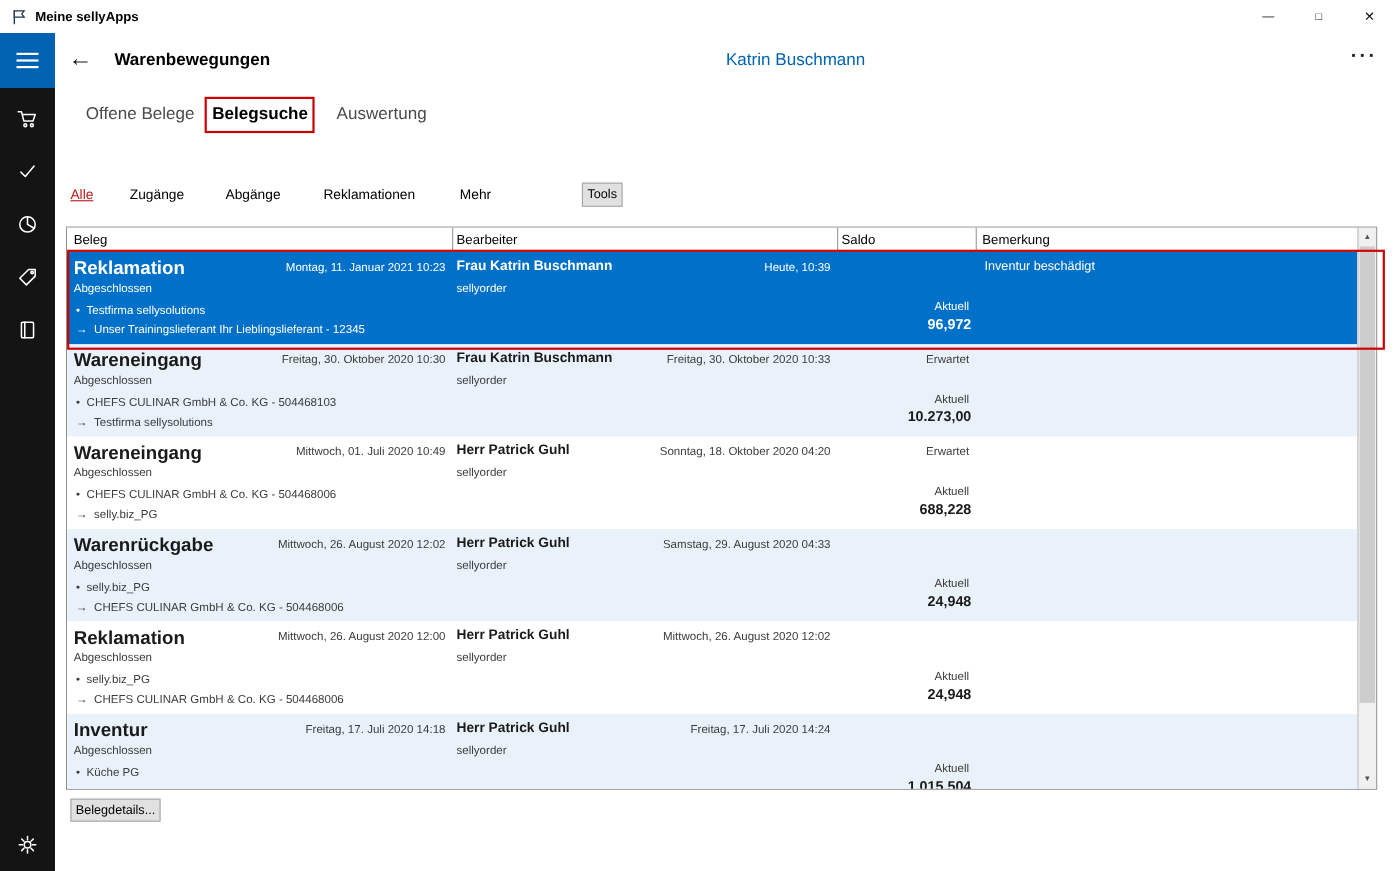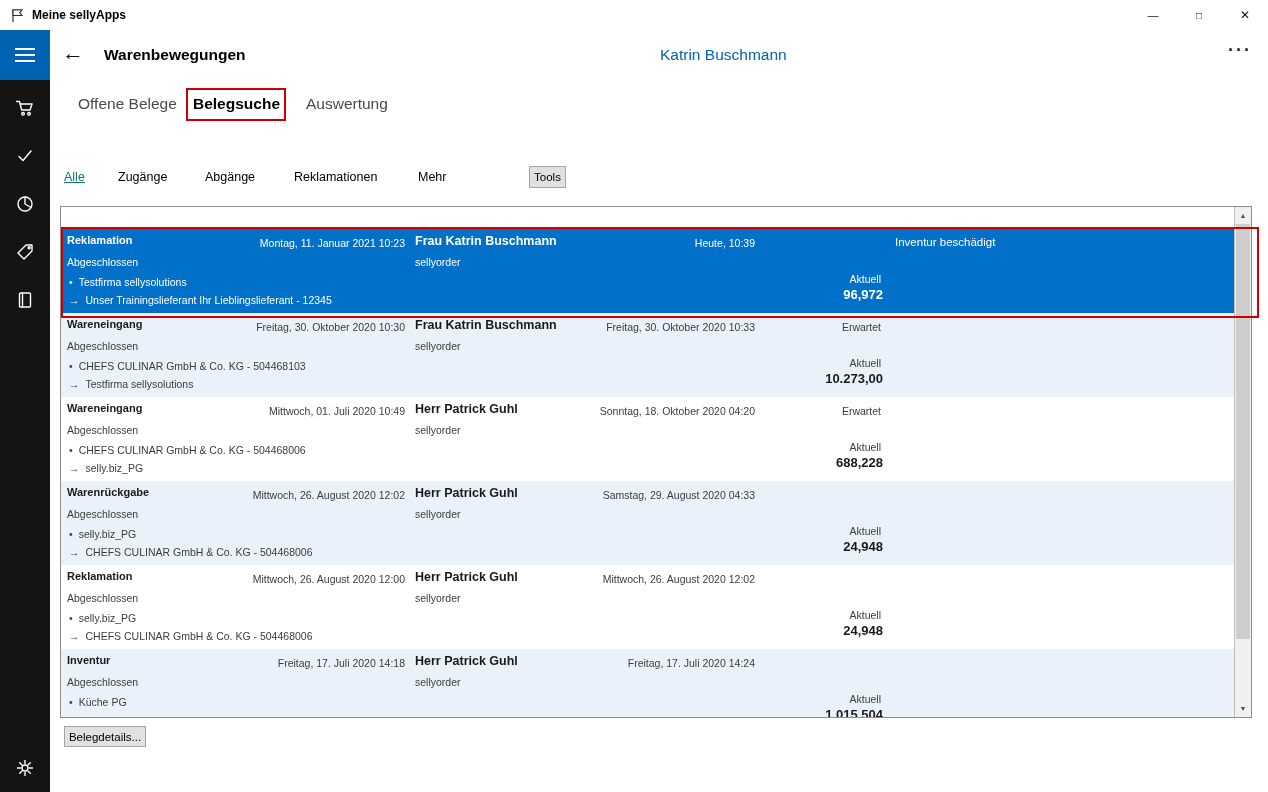--- a/index.html
+++ b/index.html
@@ -34,39 +34,39 @@
   #tab-0{left:78px;} #tab-1{left:193px;} #tab-2{left:306px;}
 
   
   .searchbox{position:absolute;left:64px;top:137px;width:381px;height:22px;}
   .searchbox input{width:100%;height:100%;border:1px solid #5a5a5a;padding:0 26px 0 6px;font-size:11.5px;font-family:"Liberation Sans",sans-serif;outline:none;}
   .searchbox input::placeholder{font-style:italic;color:#6f6f6f;}
   .search-icon{position:absolute;right:6px;top:4px;}
 
   
   .filter{position:absolute;top:170px;font-size:12.5px;color:#000;cursor:pointer;}
-  .filter.active{color:#0f766e;text-decoration:underline;}
+  .filter.active{color:#b91c1c;text-decoration:underline;}
   #f-0{left:64px;} #f-1{left:118px;} #f-2{left:205px;} #f-3{left:294px;} #f-4{left:418px;}
   .btn{background:#e1e1e1;border:1px solid #a5a5a5;font-size:11.5px;font-family:"Liberation Sans",sans-serif;display:flex;align-items:center;justify-content:center;cursor:pointer;color:#000;}
   #tools-btn{position:absolute;left:529px;top:166px;width:37px;height:22px;}
 
   
   .table{position:absolute;left:60px;top:206px;width:1192px;height:512px;border:1px solid #8f8f8f;background:#fff;}
   .t-header{position:absolute;left:0;top:0;right:17px;height:22px;border-bottom:1px solid #9a9a9a;font-size:12px;background:#fff;}
   .t-header .h{position:absolute;top:4px;color:#000;}
   .h-sep{position:absolute;top:0;width:1px;height:22px;background:#9a9a9a;}
   .t-body{position:absolute;left:0;top:22px;right:17px;bottom:0;overflow:hidden;}
   .row{position:relative;width:100%;height:84px;background:#fff;cursor:pointer;}
   .row.shade{background:#e9f2fb;}
   .row.selected{background:#0070c8;color:#fff;}
   .col{position:absolute;top:0;height:84px;}
   .c1{left:0;width:350px;} .c2{left:350px;width:350px;} .c3{left:700px;width:126px;} .c4{left:826px;width:349px;}
   .small{font-size:10.5px;color:#3c3c3c;}
   .row.selected .small{color:#fff;}
-  .r-type{position:absolute;left:6px;top:5px;font-weight:bold;font-size:11px;white-space:nowrap;}
+  .r-type{position:absolute;left:6px;top:5px;font-weight:bold;font-size:17px;white-space:nowrap;}
   .r-date{position:absolute;right:6px;top:8px;white-space:nowrap;}
   .r-status{position:absolute;left:6px;top:27px;}
   .r-line{position:absolute;left:8px;white-space:nowrap;}
   .r-from{top:47px;} .r-to{top:65px;}
   .marker{display:inline-block;margin-right:6px;}
   .r-editor{position:absolute;left:4px;top:5px;font-weight:bold;font-size:12.5px;white-space:nowrap;}
   .r-edate{position:absolute;right:6px;top:8px;white-space:nowrap;}
   .r-app{position:absolute;left:4px;top:27px;}
   .r-erw{position:absolute;right:6px;top:8px;}
   .r-akt{position:absolute;right:6px;top:44px;text-align:center;}
@@ -162,20 +162,29 @@
 
 
   <span class="filter active" id="f-0">Alle</span>
   <span class="filter" id="f-1">Zugänge</span>
   <span class="filter" id="f-2">Abgänge</span>
   <span class="filter" id="f-3">Reklamationen</span>
   <span class="filter" id="f-4">Mehr</span>
   <button class="btn" id="tools-btn">Tools</button>
 
   <div class="table">
+    <div class="t-header">
+      <span class="h" style="left:6px">Beleg</span>
+      <span class="h" style="left:354px">Bearbeiter</span>
+      <span class="h" style="left:704px">Saldo</span>
+      <span class="h" style="left:832px">Bemerkung</span>
+      <span class="h-sep" style="left:350px"></span>
+      <span class="h-sep" style="left:700px"></span>
+      <span class="h-sep" style="left:826px"></span>
+    </div>
     <div class="t-body">
         <div class="row selected">
     <div class="col c1">
       <span class="r-type">Reklamation</span>
       <span class="r-date small">Montag, 11. Januar 2021 10:23</span>
       <span class="r-status small">Abgeschlossen</span>
       <span class="r-line r-from small"><span class="marker">•</span><span>Testfirma sellysolutions</span></span>
       <span class="r-line r-to small"><span class="marker">→</span><span>Unser Trainingslieferant Ihr Lieblingslieferant - 12345</span></span>
     </div>
     <div class="col c2">

